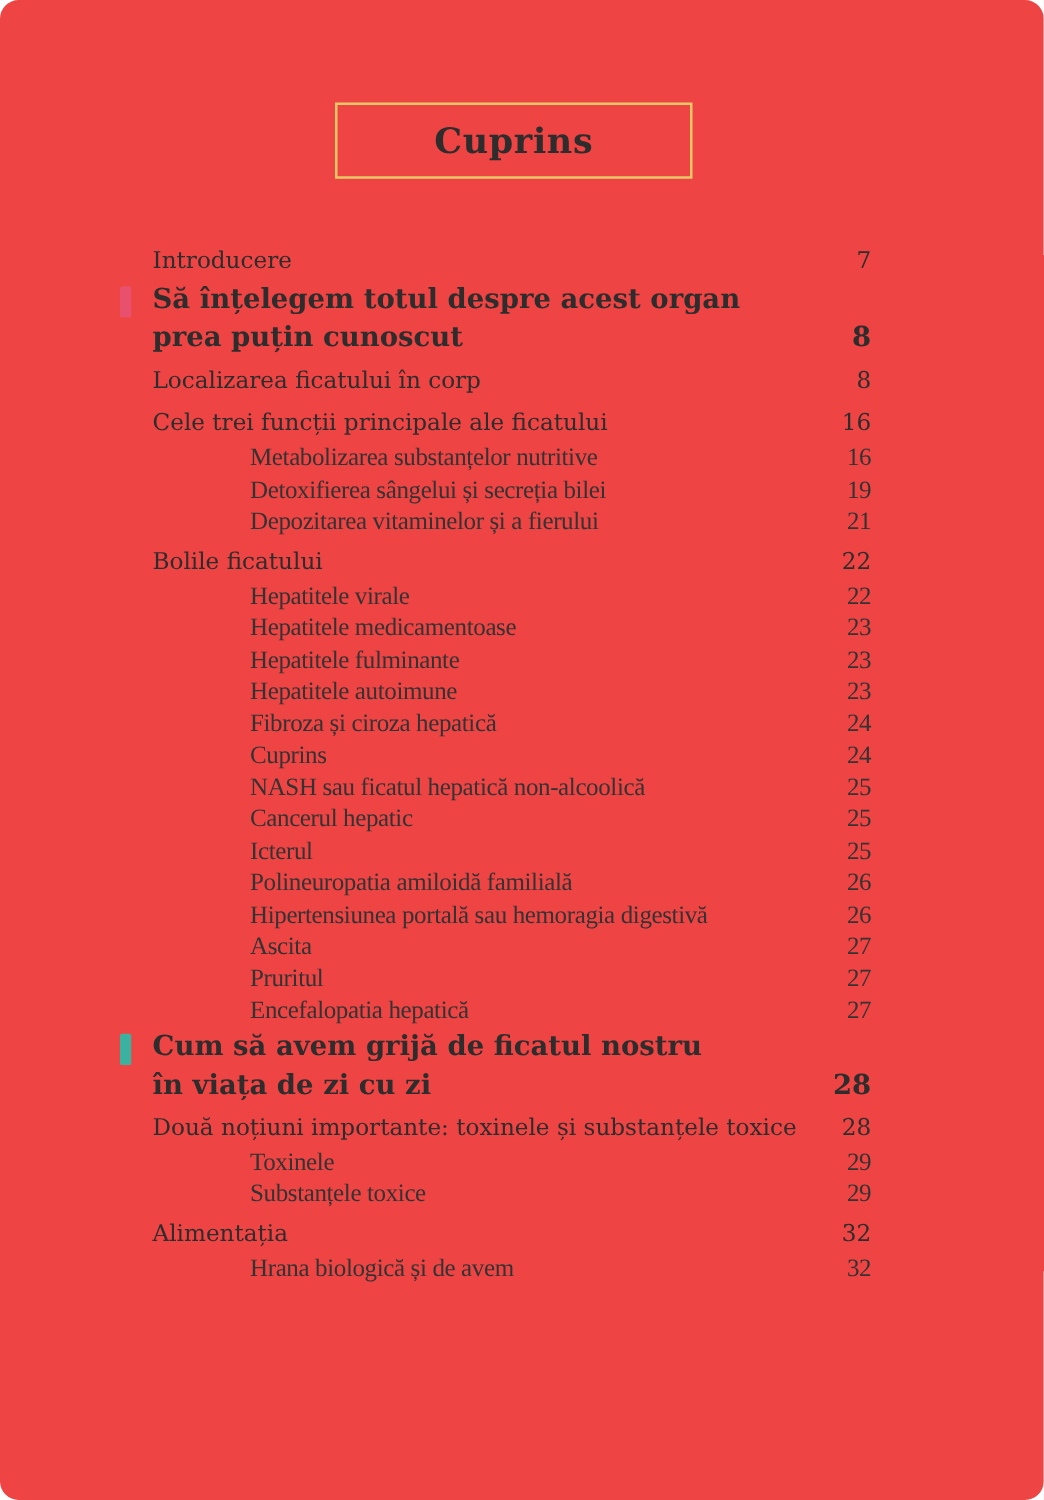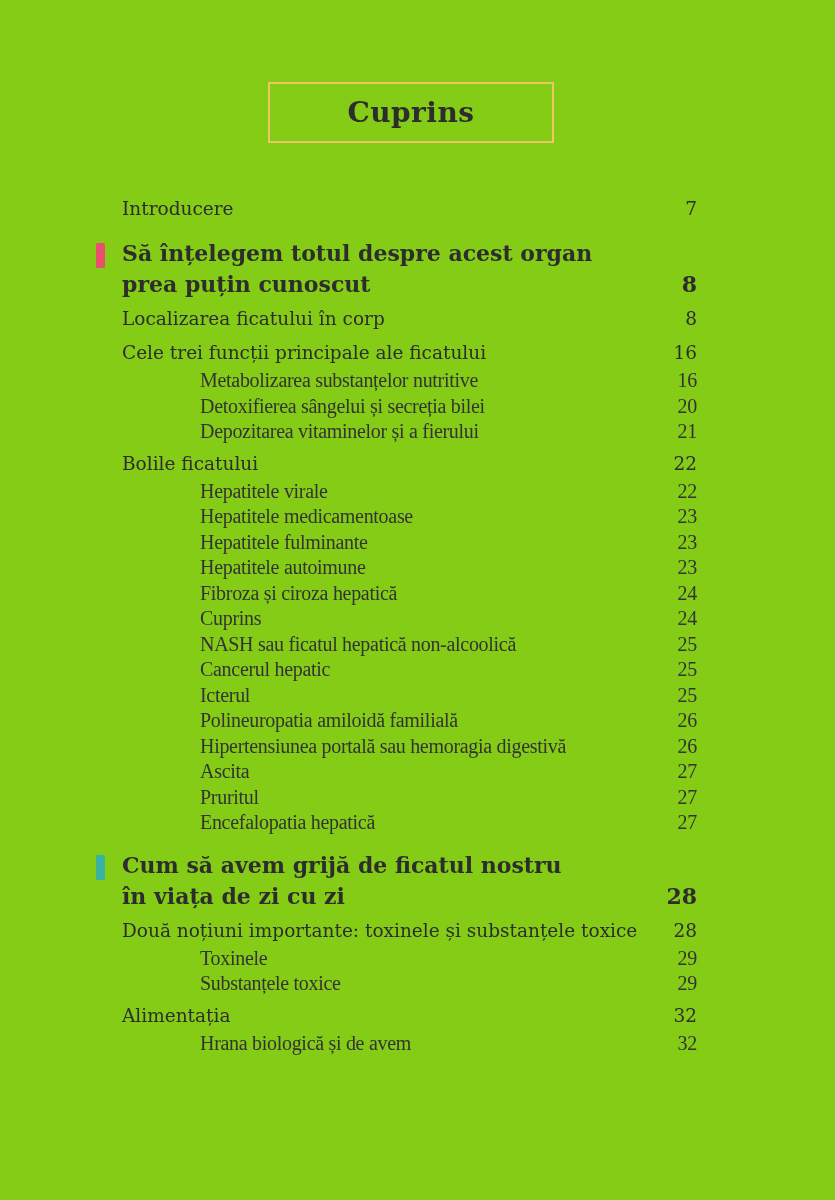--- a/index.html
+++ b/index.html
@@ -1,24 +1,25 @@
 <!DOCTYPE html>
 <html><head>
 <meta charset="utf-8">
 <title>Cuprins</title>
 <style>
   html,body{margin:0;padding:0;background:#ffffff;}
   .page{
     position:relative;
     width:835px;height:1200px;
-    background:#84cc16;
+    background:#ef4444;
     overflow:hidden;
     font-family:"DejaVu Serif","Liberation Serif",serif;
     color:#2d2d2d;
     box-sizing:border-box;
+    border-radius:15px;
   }
   .title-box{
     position:absolute;
     left:268px;top:82px;
     width:286px;height:61px;
     border:2px solid #e9c865;
     box-sizing:border-box;
     display:flex;align-items:center;justify-content:center;
   }
   .title-box h1{
@@ -65,21 +66,20 @@
     padding-left:78px;
     color:#333333;
   }
   .row.lvl2 .leader{background-position:0 calc(100% - 6px);}
 
   
   .row.heading{
     font-size:22px;
     font-weight:bold;
     line-height:31px;
-    margin-top:14px;
     margin-bottom:4px;
   }
   .row.heading .leader{background-position:0 calc(100% - 8px);
     background-image:repeating-linear-gradient(to right,var(--dot) 0 2px,transparent 2px 11px);}
   .row.heading .page-num{font-size:22px;font-weight:bold;}
   .marker{
     position:absolute;
     left:-26px;top:5px;
     width:9px;height:25px;
     border-radius:1.5px;
@@ -127,21 +127,21 @@
         <div class="line-flex">
           <span class="label">Metabolizarea substanțelor nutritive</span>
           <span class="leader"></span>
           <span class="page-num">16</span>
         </div>
       </div>
       <div class="row lvl2">
         <div class="line-flex">
           <span class="label">Detoxifierea sângelui și secreția bilei</span>
           <span class="leader"></span>
-          <span class="page-num">20</span>
+          <span class="page-num">19</span>
         </div>
       </div>
       <div class="row lvl2">
         <div class="line-flex">
           <span class="label">Depozitarea vitaminelor și a fierului</span>
           <span class="leader"></span>
           <span class="page-num">21</span>
         </div>
       </div>
       <div class="row lvl1">

